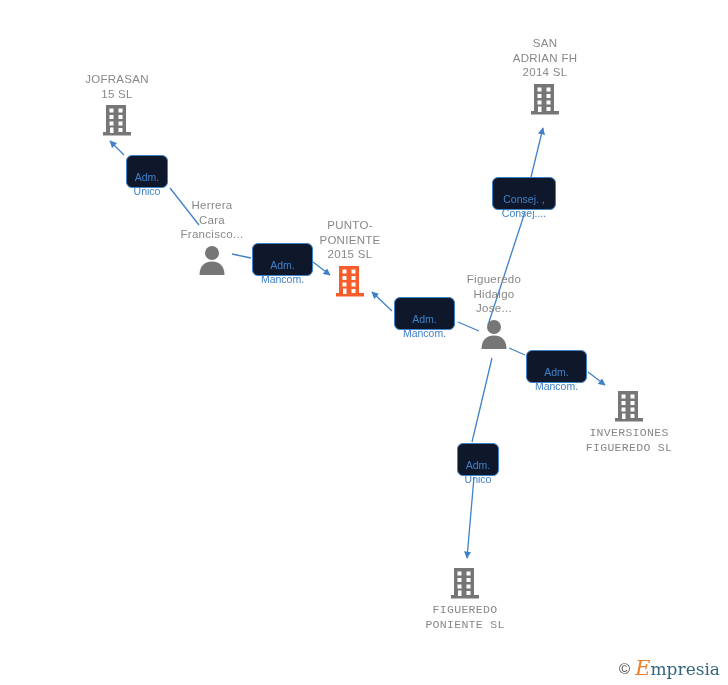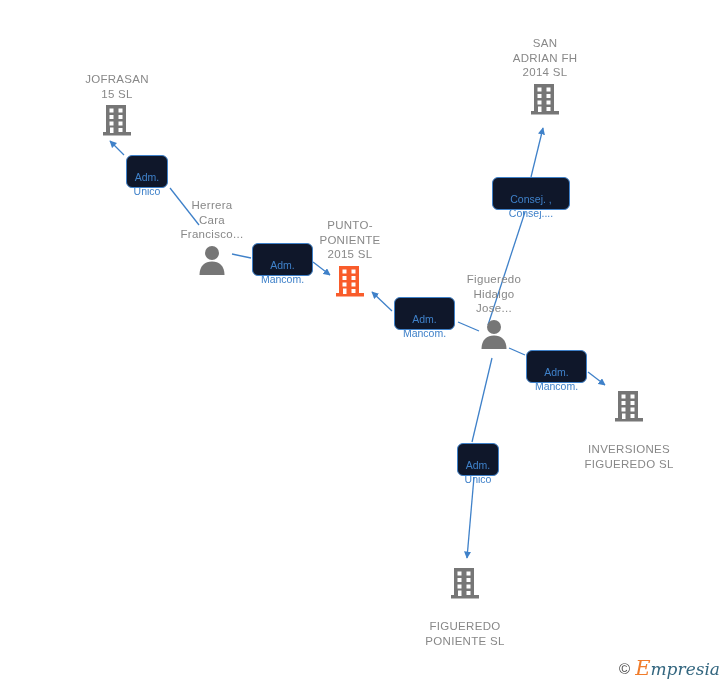--- a/index.html
+++ b/index.html
@@ -41,21 +41,21 @@
   .node .caption {
     display: block;
     font-size: 11.5px;
     line-height: 14.5px;
     color: #888888;
     letter-spacing: 0.3px;
     white-space: pre-line;
     text-align: center;
   }
   .node.label-above .caption { margin-bottom: 2px; }
-  .node.label-below .caption { margin-top: 19px; }
+  .node.label-below .caption { margin-top: 3px; font-family: Liberation Mono, monospace; }
 
   
   .rel {
     position: absolute;
     box-sizing: border-box;
     border: 1.4px solid #3f81c9;
     border-radius: 6px;
     background: #0f172a;
     color: #3f81c9;
     font-size: 10.5px;
@@ -216,33 +216,33 @@
     <span class="caption">FIGUEREDO
 PONIENTE  SL</span>
   </div>
 
   <div class="rel" style="left:126px; top:155px; width:42px; height:33px;">Adm.
 Unico</div>
 
   <div class="rel" style="left:252px; top:243px; width:61px; height:33px;">Adm.
 Mancom.</div>
 
-  <div class="rel" style="left:492px; top:177px; width:78px; height:33px;">Consej. ,
+  <div class="rel" style="left:492px; top:177px; width:64px; height:33px;">Consej. ,
 Consej....</div>
 
   <div class="rel" style="left:394px; top:297px; width:61px; height:33px;">Adm.
 Mancom.</div>
 
   <div class="rel" style="left:526px; top:350px; width:61px; height:33px;">Adm.
 Mancom.</div>
 
   <div class="rel" style="left:457px; top:443px; width:42px; height:33px;">Adm.
 Unico</div>
 
   <div style="position:absolute; right:8px; bottom:6px; display:flex; align-items:center; gap:5px;">
     <span style="font-size:15px; color:#4a4a4a;">©</span>
     <span style="display:flex; align-items:baseline;">
       <span style="font-family:'DejaVu Serif',serif; font-style:italic; font-size:21px; color:#f07c2b; line-height:1;">E</span>
-      <span style="font-family:'DejaVu Serif',serif; font-style:italic; font-size:17px; color:#33667f; line-height:1;">mpresia</span>
+      <span style="font-family:'DejaVu Serif',serif; font-size:17px; color:#33667f; line-height:1;">mpresia</span>
     </span>
   </div>
 
 </div>
 
 </body></html>

